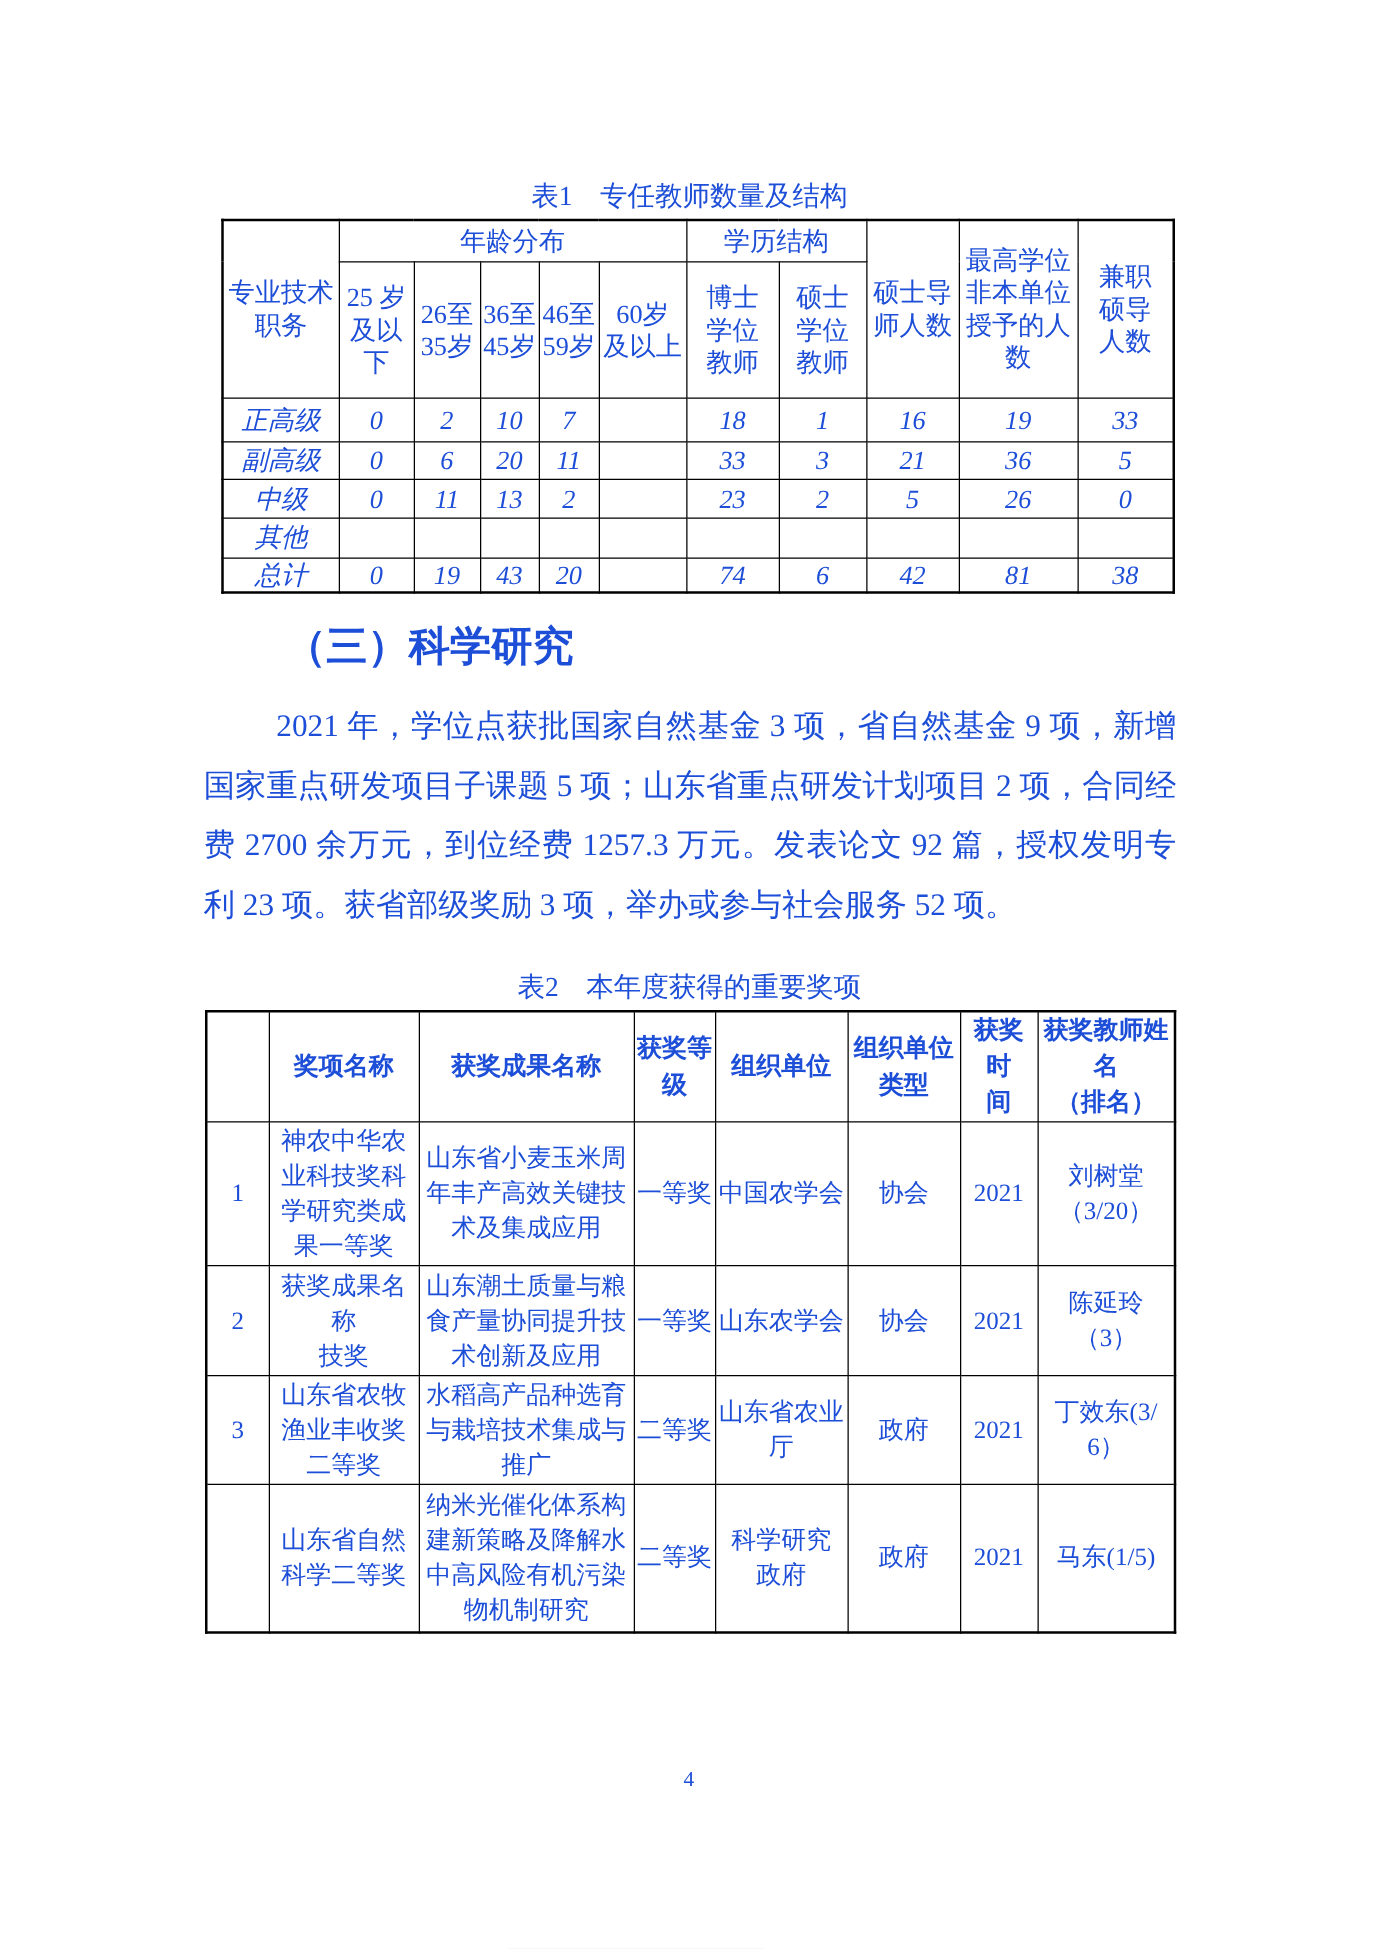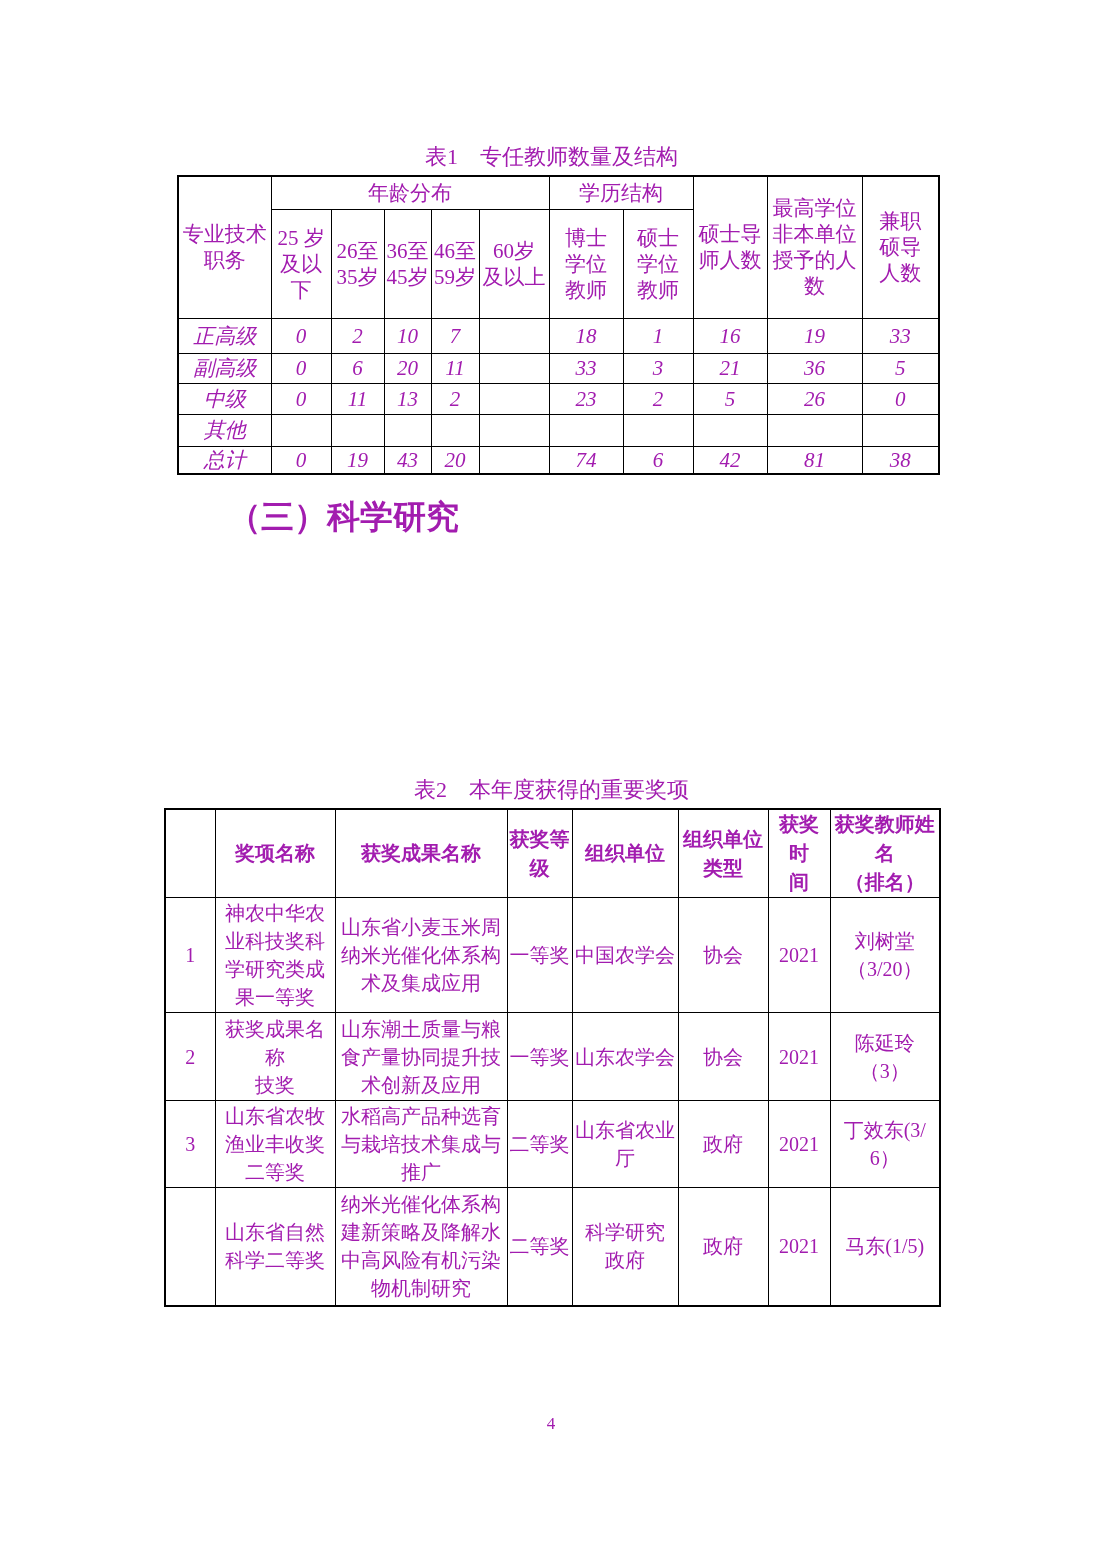--- a/index.html
+++ b/index.html
@@ -1,21 +1,21 @@
 <!DOCTYPE html>
 <html><head>
 <meta charset="utf-8">
 <style>
   html,body { margin:0; padding:0; background:#e9e9e9; }
   .page {
     position:relative;
     width:1102px; height:1559px;
     margin:0 auto;
     background:#ffffff;
-    color:#a21caf;
+    color:#1d4ed8;
     font-family:"Liberation Serif","DejaVu Serif",serif;
     overflow:hidden;
   }
   .tbl-title {
     position:absolute; left:163px; width:777px;
     text-align:center; font-size:22px; white-space:pre;
   }
   #title1 { top:142px; }
   #title2 { top:775px; }
 
@@ -183,20 +183,21 @@
         <td>6</td>
         <td>42</td>
         <td>81</td>
         <td>38</td>
       </tr>
     </tbody>
   </table>
 
   <div id="heading">（三）科学研究</div>
 
+  <div id="paragraph">2021 年，学位点获批国家自然基金 3 项，省自然基金 9 项，新增国家重点研发项目子课题 5 项；山东省重点研发计划项目 2 项，合同经费 2700 余万元，到位经费 1257.3 万元。发表论文 92 篇，授权发明专利 23 项。获省部级奖励 3 项，举办或参与社会服务 52 项。</div>
 
   <div id="title2" class="tbl-title">表2　本年度获得的重要奖项</div>
 
   <table id="table2">
     <colgroup>
       <col style="width:50px">
         <col style="width:120px">
         <col style="width:172px">
         <col style="width:65px">
       <col style="width:106px">
@@ -222,21 +223,21 @@
       </tr>
     </thead>
     <tbody>
       <tr style="height:115px">
         <td>1</td>
         <td>神农中华农
 业科技奖科
 学研究类成
 果一等奖</td>
         <td>山东省小麦玉米周
-纳米光催化体系构
+年丰产高效关键技
 术及集成应用</td>
         <td>一等奖</td>
         <td>中国农学会</td>
         <td>协会</td>
         <td>2021</td>
         <td>刘树堂
 （3/20）</td>
       </tr>
       <tr style="height:88px">
         <td>2</td>

